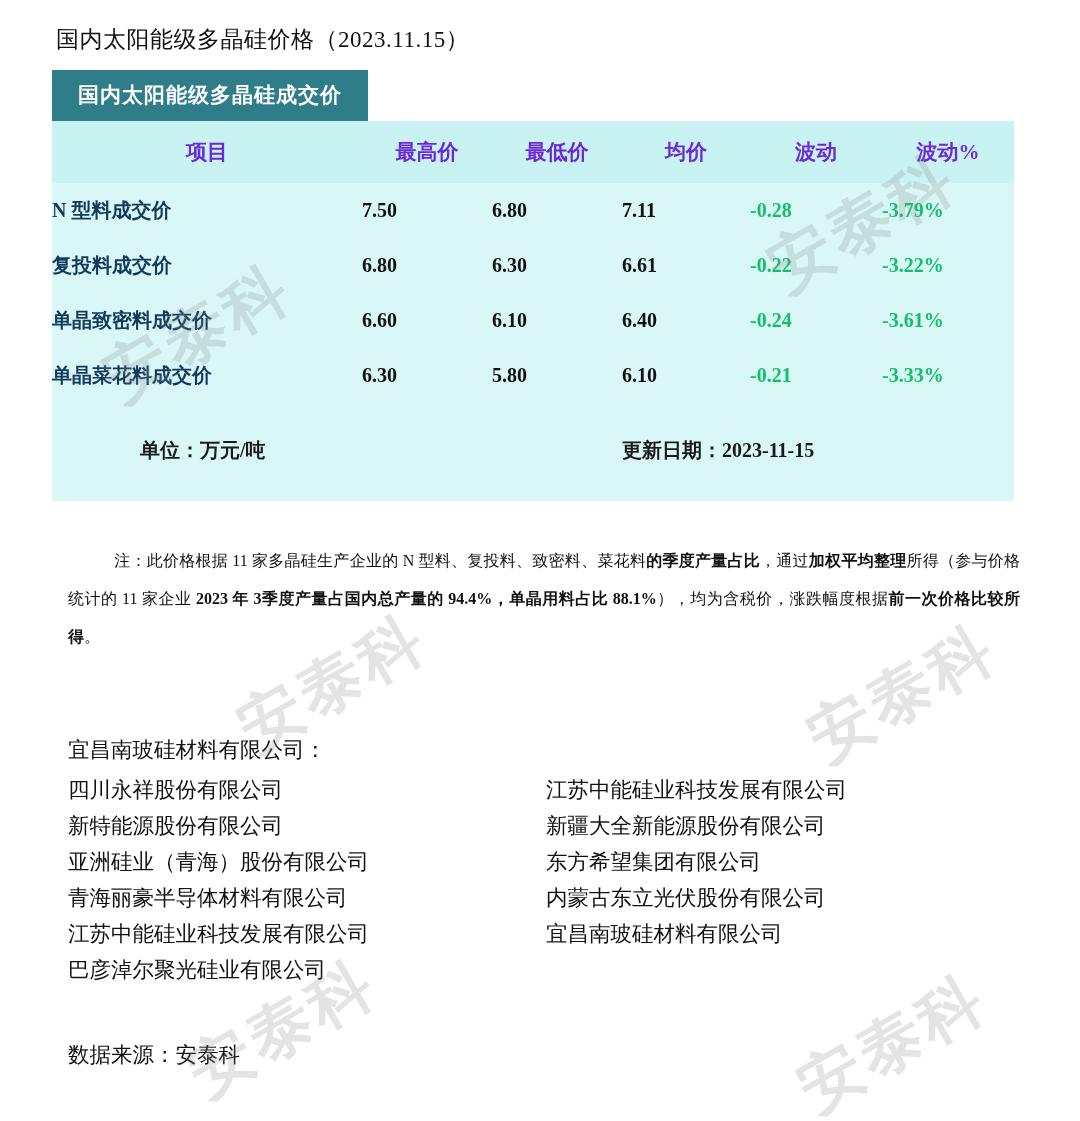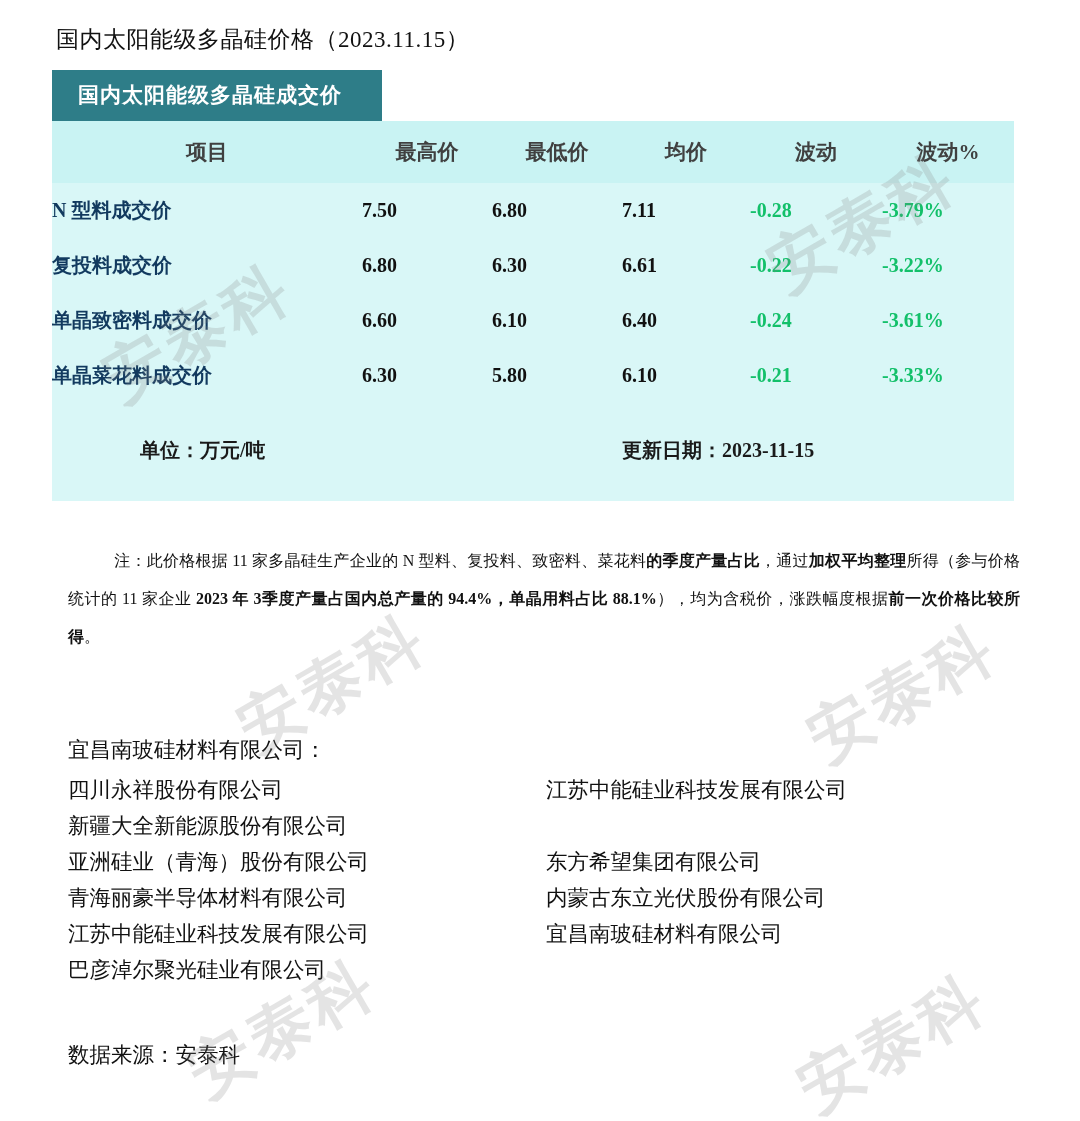--- a/index.html
+++ b/index.html
@@ -42,37 +42,37 @@
     top: 70px;
     width: 962px;
   }
 
   .table-tab {
     display: inline-block;
     background: #2e7d88;
     color: #ffffff;
     font-size: 21px;
     font-weight: bold;
-    padding: 14px 40px 14px 26px;
+    padding: 14px 26px 14px 26px;
     letter-spacing: 1px;
     line-height: 1.1;
   }
 
   table.price {
     width: 962px;
     border-collapse: collapse;
     background: #d9f7f7;
     table-layout: fixed;
   }
   table.price tr.head th {
     background: #c9f3f3;
     font-size: 21px;
     font-weight: bold;
     padding: 17px 0 17px 0;
-    color: #404040;
+    color: #6d28d9;
     text-align: center;
     border: none;
   }
   table.price td {
     background: #d9f7f7;
     font-size: 20px;
     padding: 14px 0 14px 0;
     text-align: left;
     border: none;
   }
@@ -252,20 +252,21 @@
   </div>
 
   <div class="list-head">宜昌南玻硅材料有限公司：</div>
 
   <div class="companies">
     <div class="row">
       <div class="col-l">四川永祥股份有限公司</div>
       <div class="col-r">江苏中能硅业科技发展有限公司</div>
     </div>
     <div class="row">
+      <div class="col-l">新特能源股份有限公司</div>
       <div class="col-r">新疆大全新能源股份有限公司</div>
     </div>
     <div class="row">
       <div class="col-l">亚洲硅业（青海）股份有限公司</div>
       <div class="col-r">东方希望集团有限公司</div>
     </div>
     <div class="row">
       <div class="col-l">青海丽豪半导体材料有限公司</div>
       <div class="col-r">内蒙古东立光伏股份有限公司</div>
     </div>

